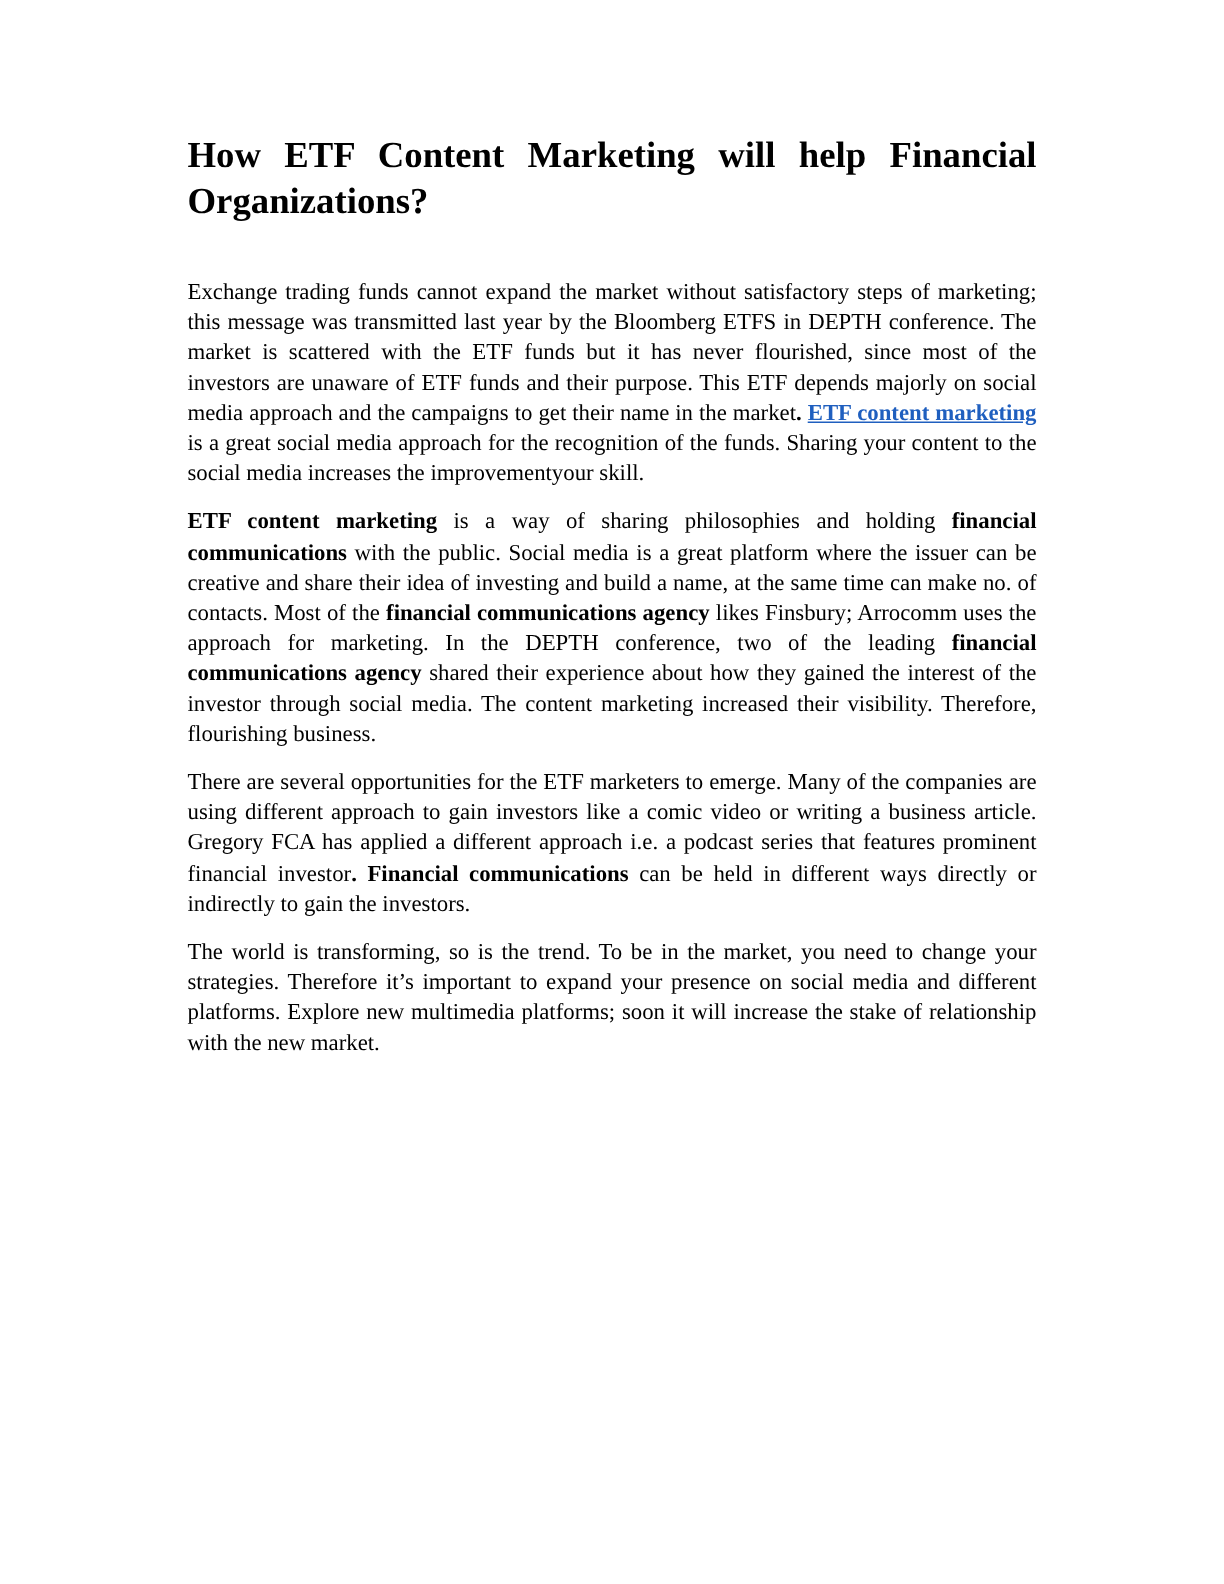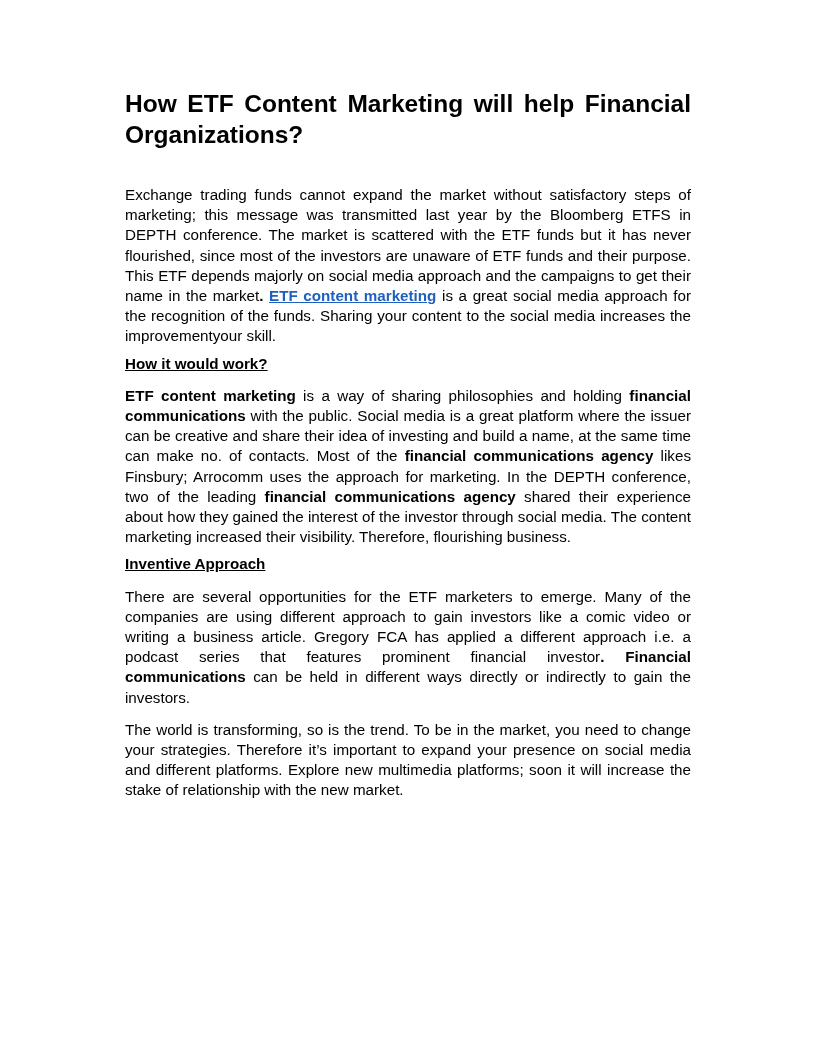--- a/index.html
+++ b/index.html
@@ -1,19 +1,19 @@
 <!DOCTYPE html>
 <html><head>
   <meta charset="utf-8">
   <style>
     html, body { margin: 0; padding: 0; background: #ffffff; }
     body { width: 816px; height: 1056px; position: relative; overflow: hidden; }
     .page {
       position: absolute; left: 125px; top: 88px; width: 566px;
-      font-family: Liberation Sans, sans-serif;
+      font-family: Liberation Serif, serif;
       color: #000000;
     }
     h1 {
       font-size: 24.5px; font-weight: bold; line-height: 31px;
       margin: 0 0 35px 0; text-align: justify; text-align-last: left;
     }
     p {
       font-size: 15.2px; line-height: 20.2px; margin: 12px 0 7px 0;
       text-align: justify;
     }
@@ -25,22 +25,20 @@
     a.link { color: #1f5fbf; font-weight: bold; text-decoration: underline; }
   </style>
 </head>
 <body>
 
 <div class="page">
   <h1>How ETF Content Marketing will help Financial Organizations?</h1>
 
   <p><span>Exchange trading funds cannot expand the market without satisfactory steps of marketing; this message was transmitted last year by the Bloomberg ETFS in DEPTH conference. The market is scattered with the ETF funds but it has never flourished, since most of the investors are unaware of ETF funds and their purpose. This ETF depends majorly on social media approach and the campaigns to get their name in the market</span><b>.</b> <a class="link" href="#">ETF content marketing</a><span> is a great social media approach for the recognition of the funds. Sharing your content to the social media increases the improvementyour skill.</span></p>
 
-  <div class="subhead">How it would work?</div>
 
   <p><b>ETF content marketing</b><span> is a way of sharing philosophies and holding </span><b>financial communications</b><span> with the public. Social media is a great platform where the issuer can be creative and share their idea of investing and build a name, at the same time can make no. of contacts. Most of the </span><b>financial communications agency</b><span> likes Finsbury; Arrocomm uses the approach for marketing. In the DEPTH conference, two of the leading </span><b>financial communications agency</b><span> shared their experience about how they gained the interest of the investor through social media. The content marketing increased their visibility. Therefore, flourishing business.</span></p>
 
-  <div class="subhead">Inventive Approach</div>
 
   <p><span>There are several opportunities for the ETF marketers to emerge. Many of the companies are using different approach to gain investors like a comic video or writing a business article. Gregory FCA has applied a different approach i.e. a podcast series that features prominent financial investor</span><b>. Financial communications</b><span> can be held in different ways directly or indirectly to gain the investors.</span></p>
 
   <p>The world is transforming, so is the trend. To be in the market, you need to change your strategies. Therefore it’s important to expand your presence on social media and different platforms. Explore new multimedia platforms; soon it will increase the stake of relationship with the new market.</p>
 </div>
 
 </body></html>

